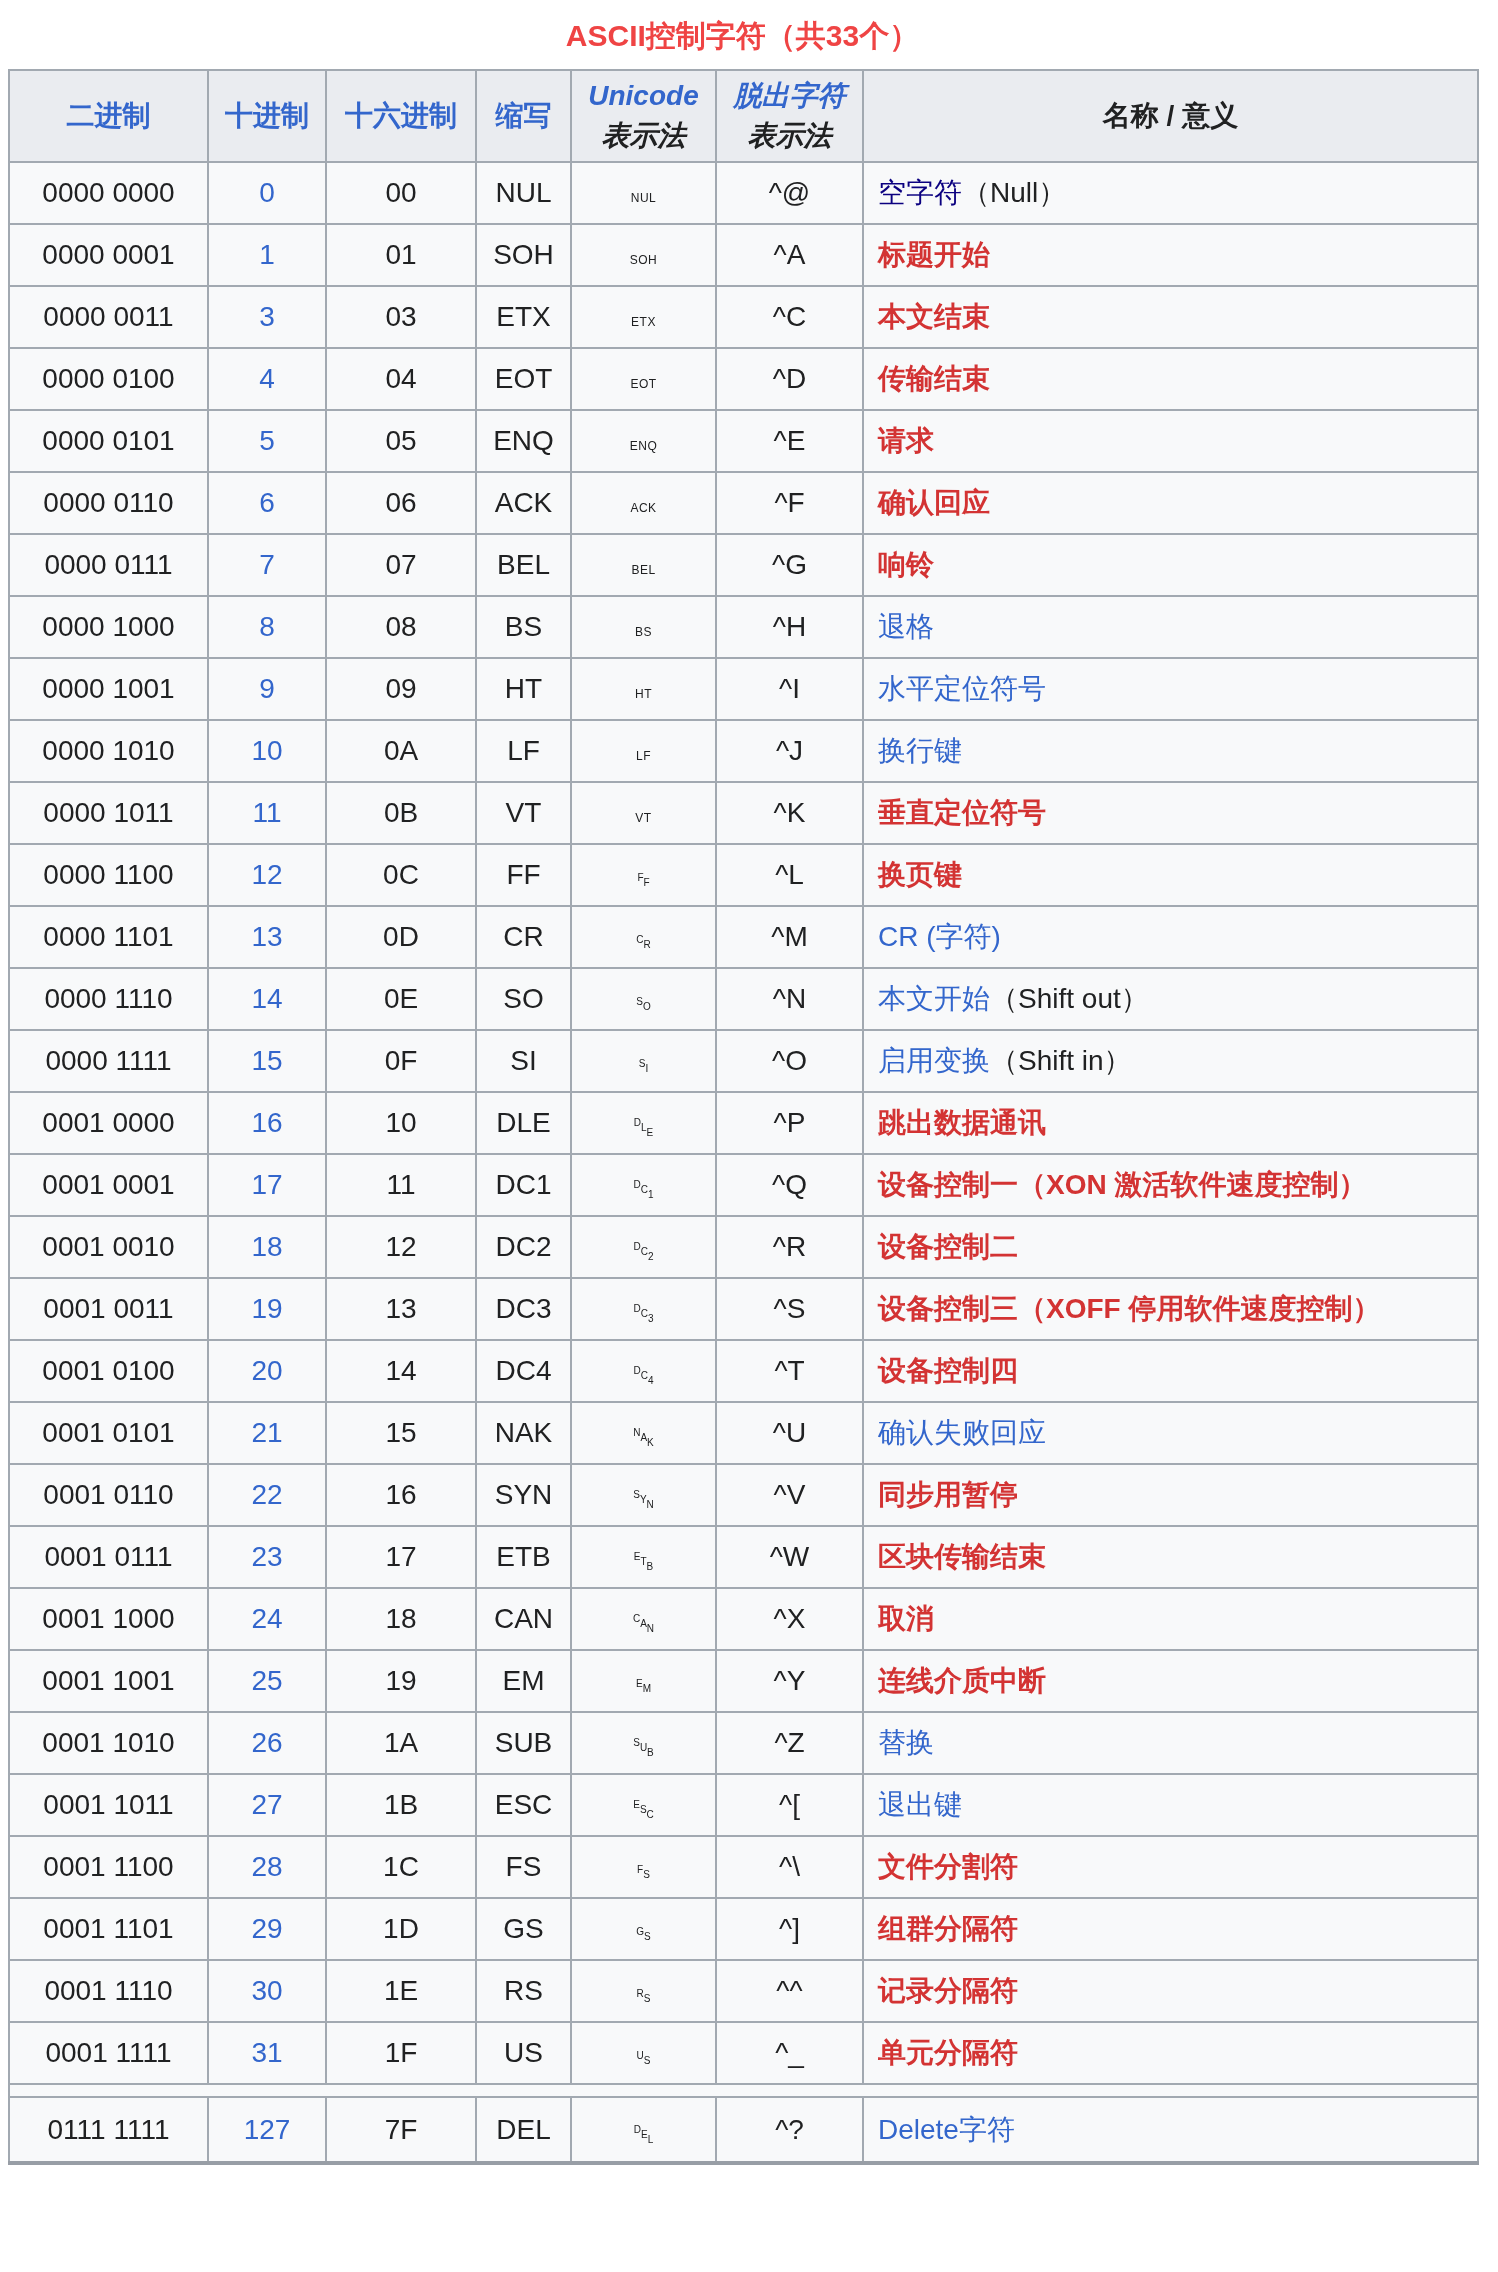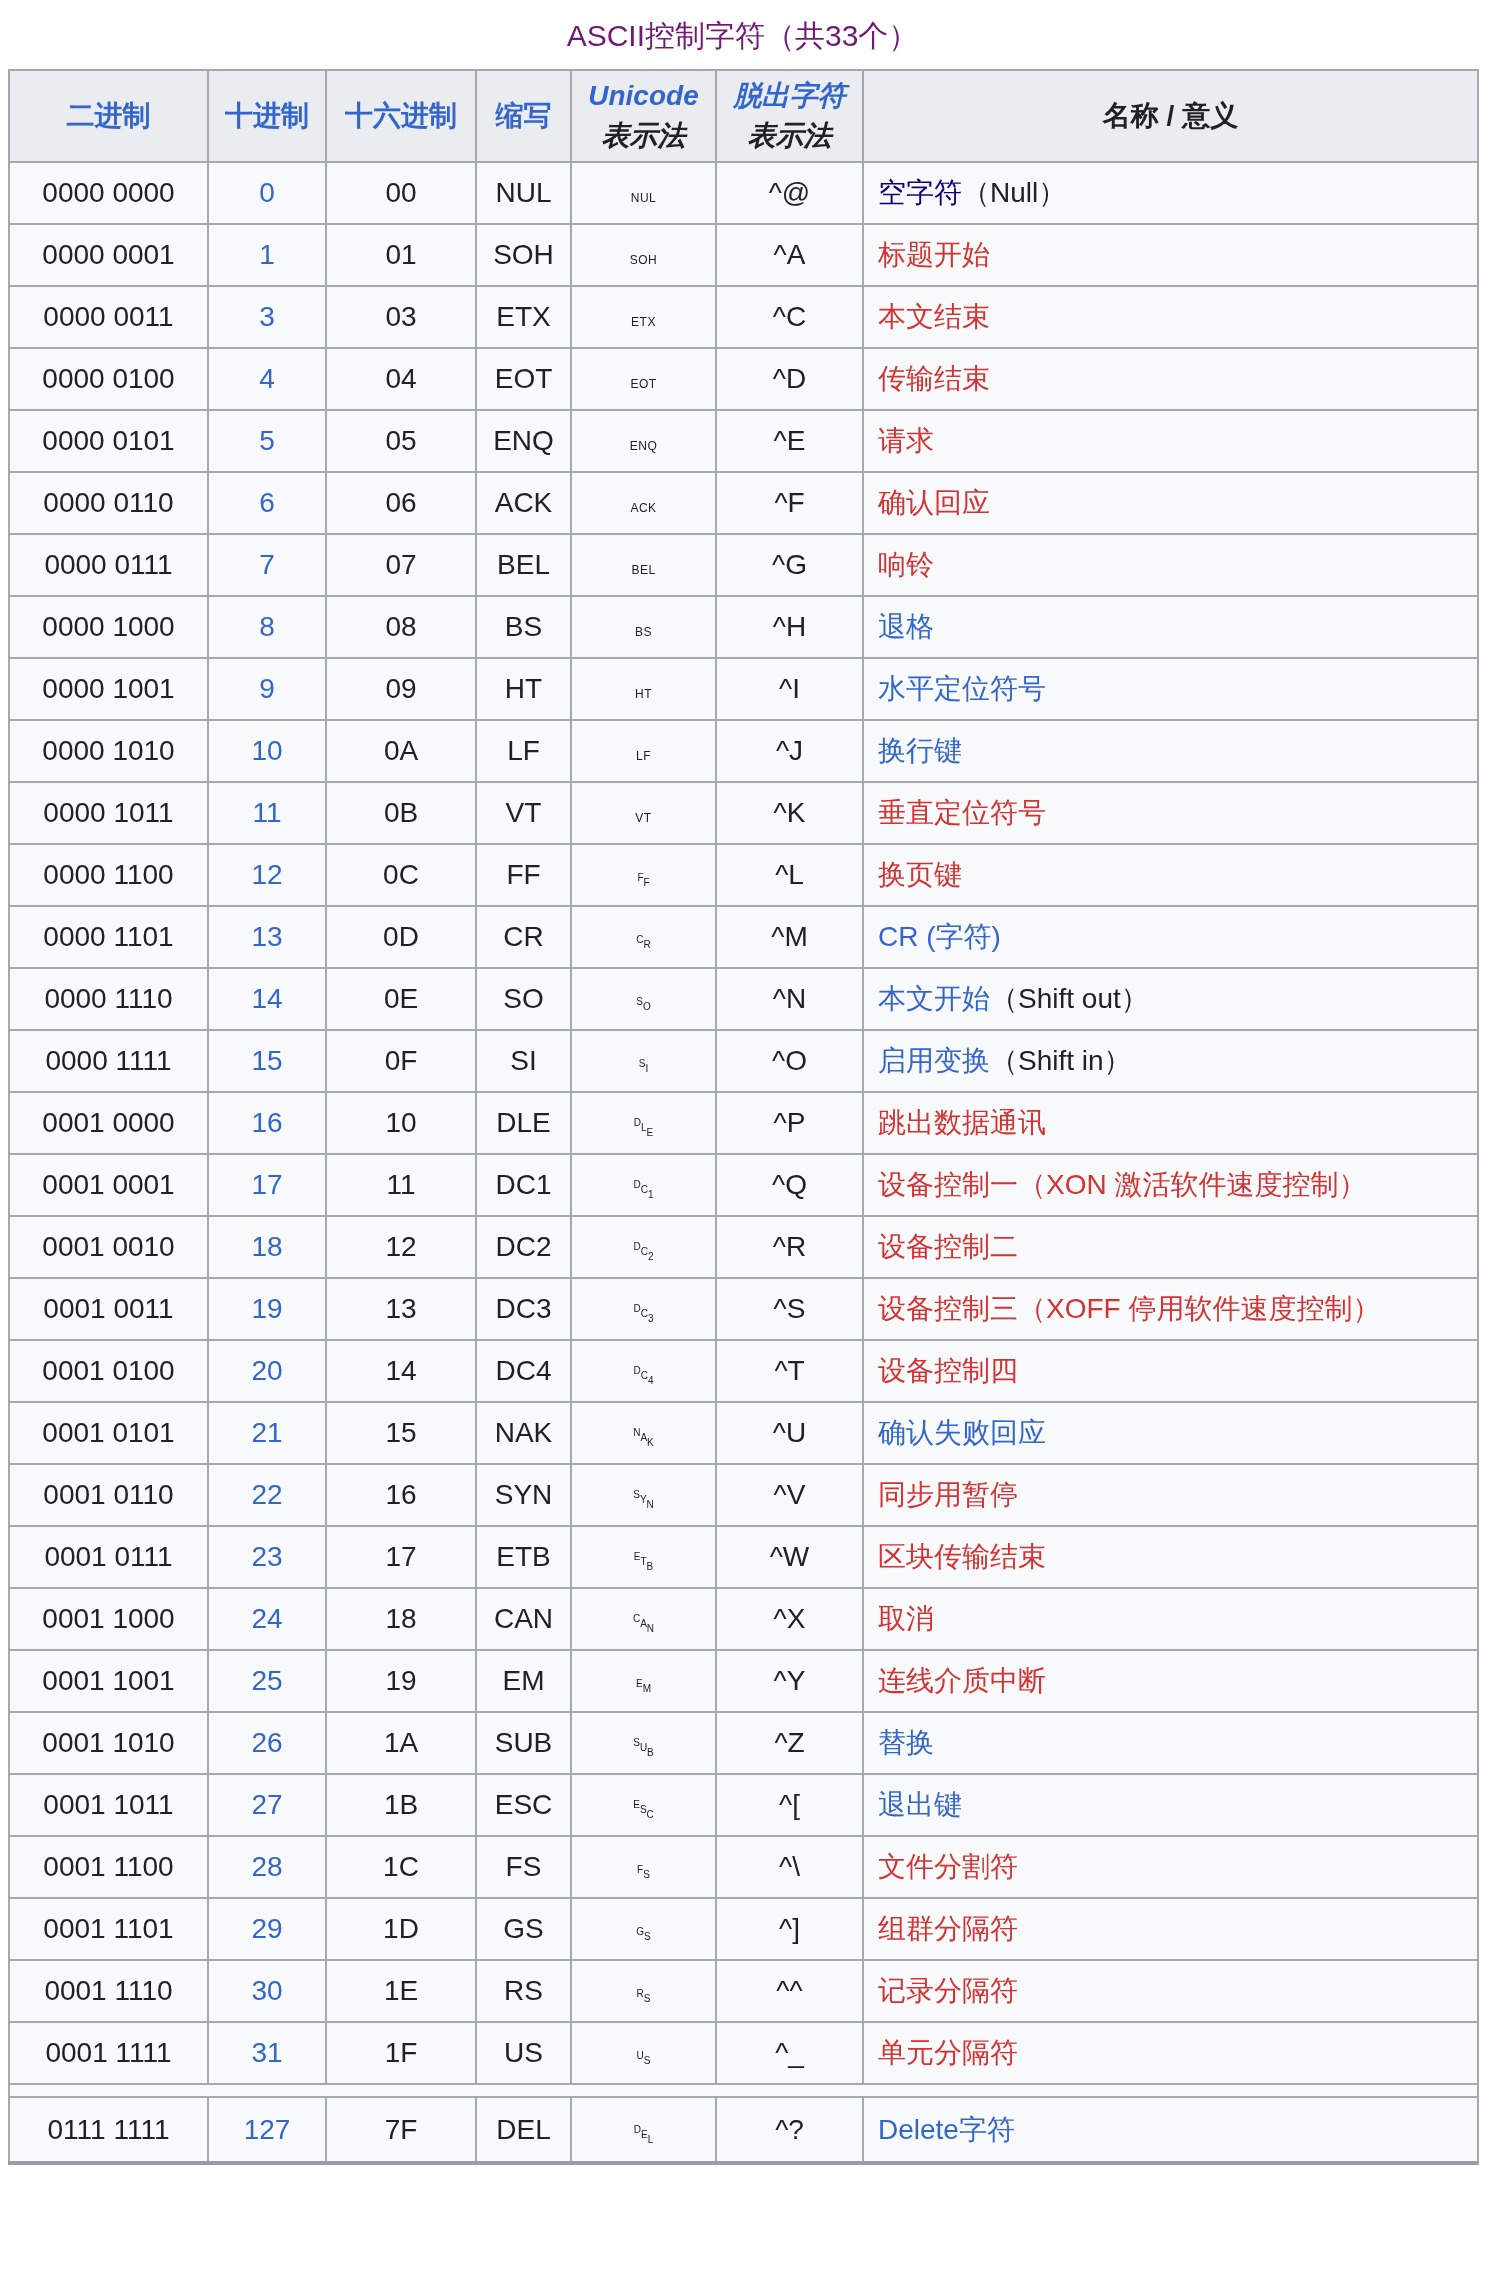--- a/index.html
+++ b/index.html
@@ -1,27 +1,27 @@
 <!DOCTYPE html>
 <html><head>
 <meta charset="utf-8">
 <style>
   html,body{margin:0;padding:0;background:#ffffff;}
   body{width:1498px;font-family:"Liberation Sans","DejaVu Sans",sans-serif;color:#202122;}
-  .title{margin:16px 0 12px 8px;width:1469px;text-align:center;font-weight:normal;font-size:30px;color:#701a75;}
+  .title{margin:16px 0 12px 8px;width:1469px;text-align:center;font-weight:bold;font-size:30px;color:#ef4444;}
   table.ascii{border-collapse:collapse;table-layout:fixed;margin-left:8px;width:1469px;background:#f8f9fa;border:2px solid #a2a9b1;border-bottom:4px solid #989ea6;}
   th,td{border:2px solid #a2a9b1;text-align:center;vertical-align:middle;padding:0;font-size:28px;overflow:hidden;}
   thead tr{height:92px;background:#eaecf0;}
   th{font-weight:bold;line-height:40px;}
   tbody tr{height:62px;border-radius:26px;}
   tbody tr.spacer-row{height:13px;}
   tbody tr.spacer-row td{border-left:2px solid #a2a9b1;border-right:2px solid #a2a9b1;}
   tbody tr.del-row{height:66px;margin-left:48px;}
   .c-blue{color:#3366cc;text-decoration:none;}
-  .c-red{color:#d33333;text-decoration:none;}
+  .c-red{color:#d33333;text-decoration:none;font-weight:bold;}
   .c-visited{color:#0b0080;text-decoration:none;}
   .c-plain{color:#202122;}
   .dec-link{color:#3366cc;}
   .name-cell{text-align:left;padding-left:14px;}
   .gh{font-size:12px;letter-spacing:0.5px;color:#202122;}
   .gs{display:inline-block;white-space:nowrap;}
   .gs.g2{position:relative;top:-3px;}
   .gs.g3{position:relative;top:-6px;}
   .gs b{display:inline-block;font-weight:normal;font-size:10px;line-height:10px;color:#202122;}
   .gs b:nth-child(2){transform:translateY(5px);}

